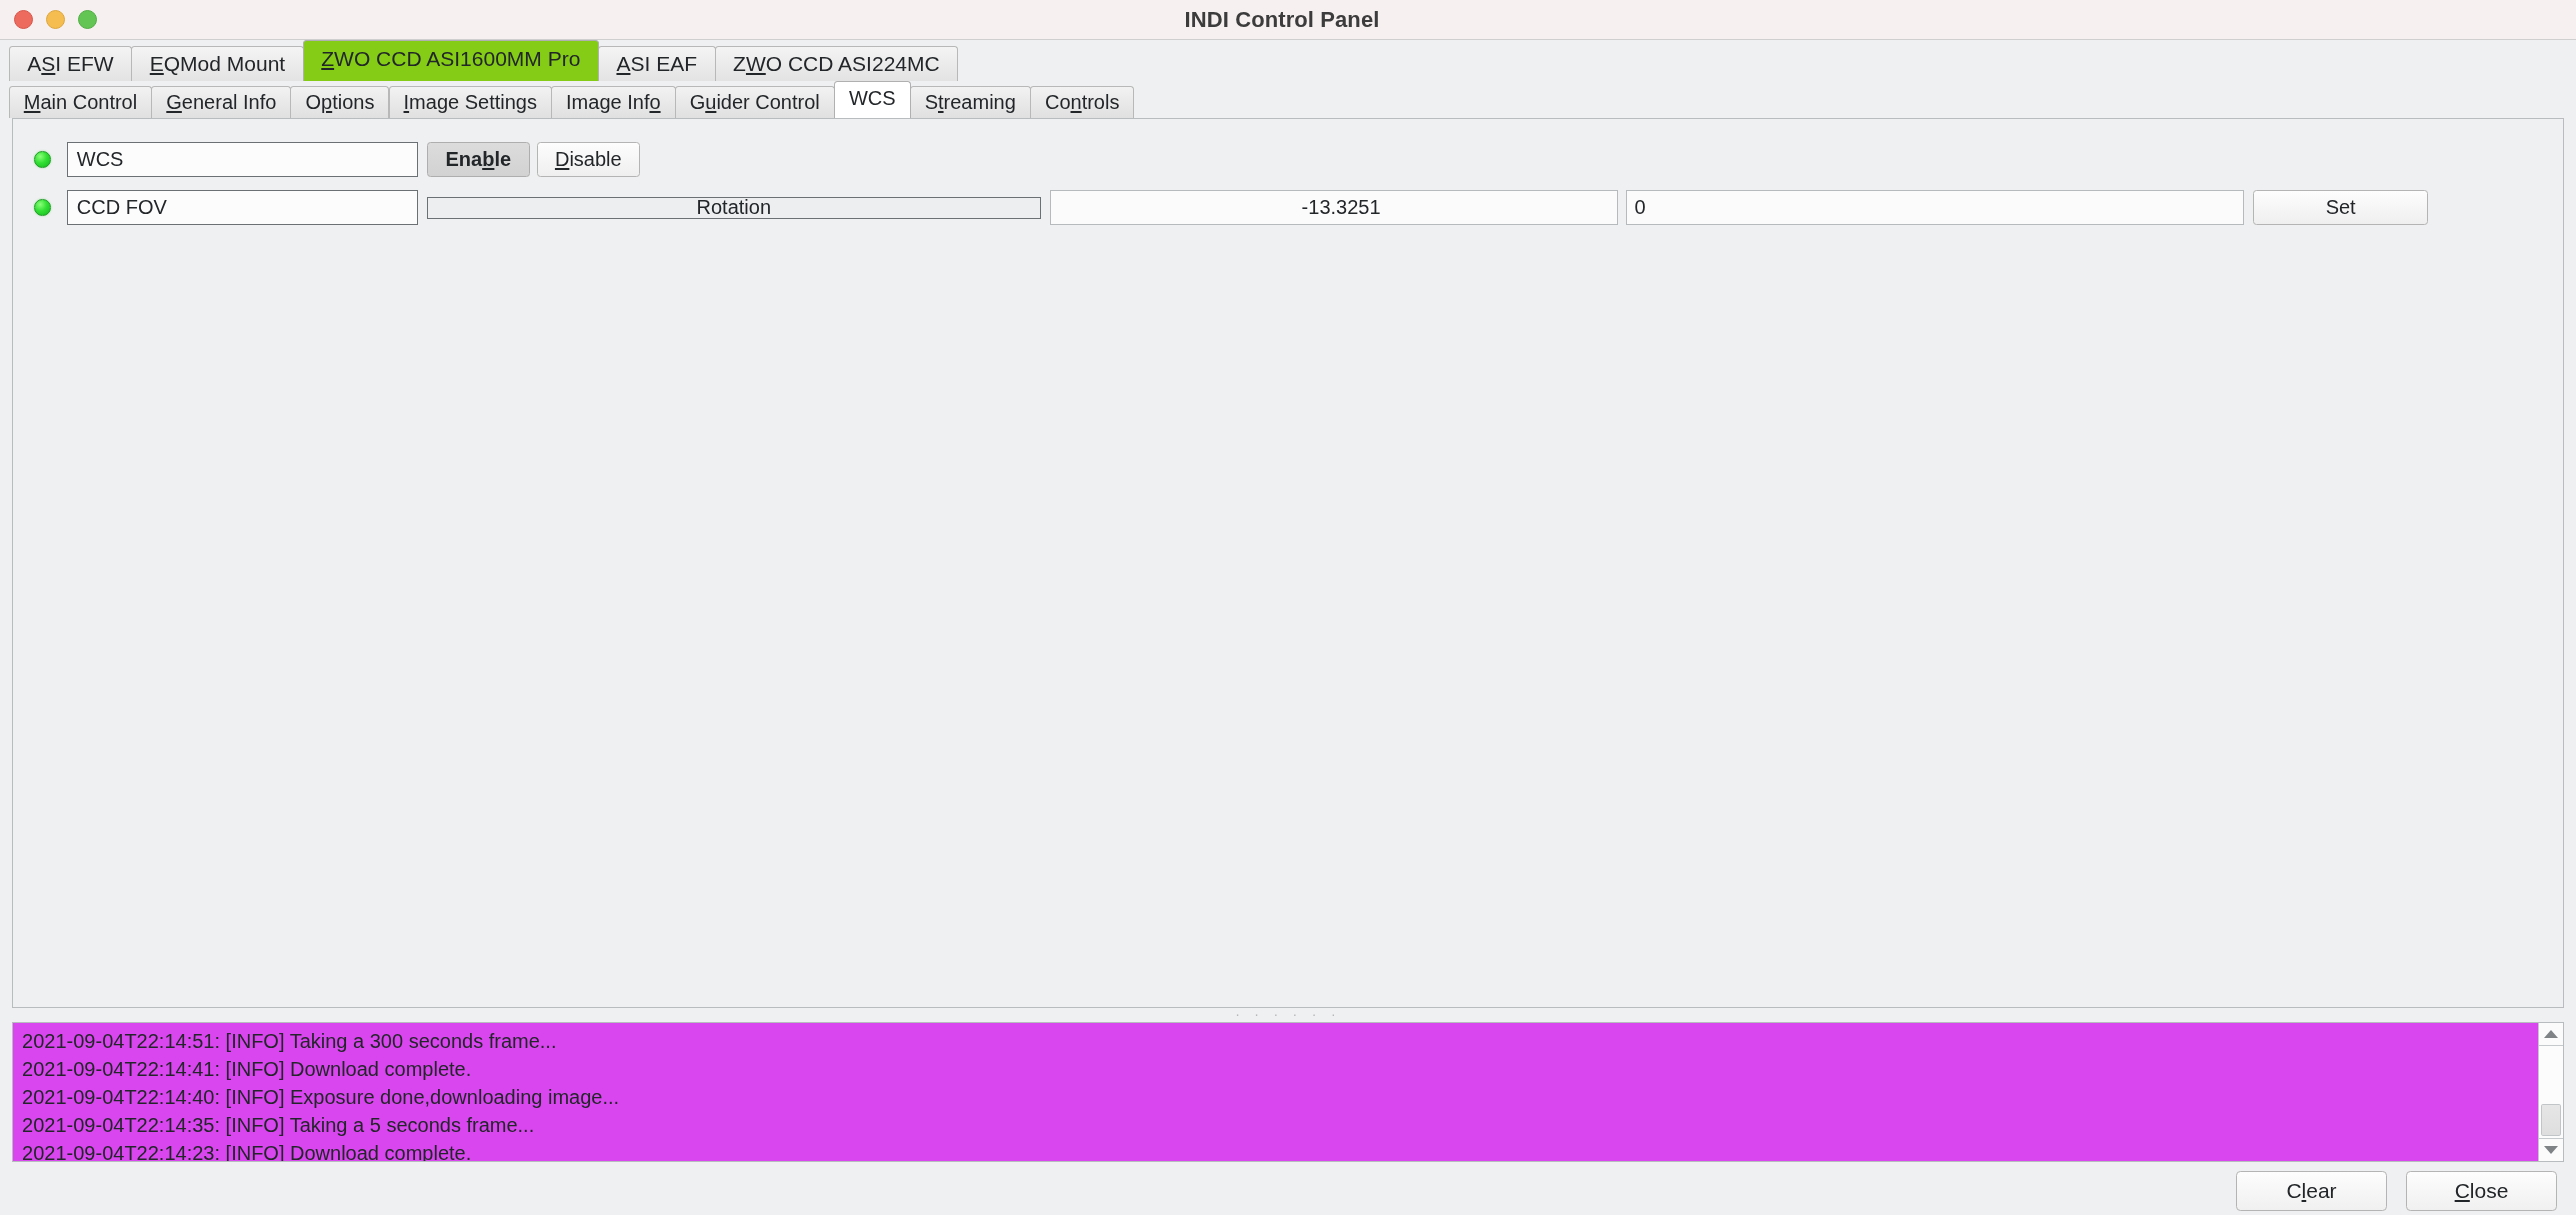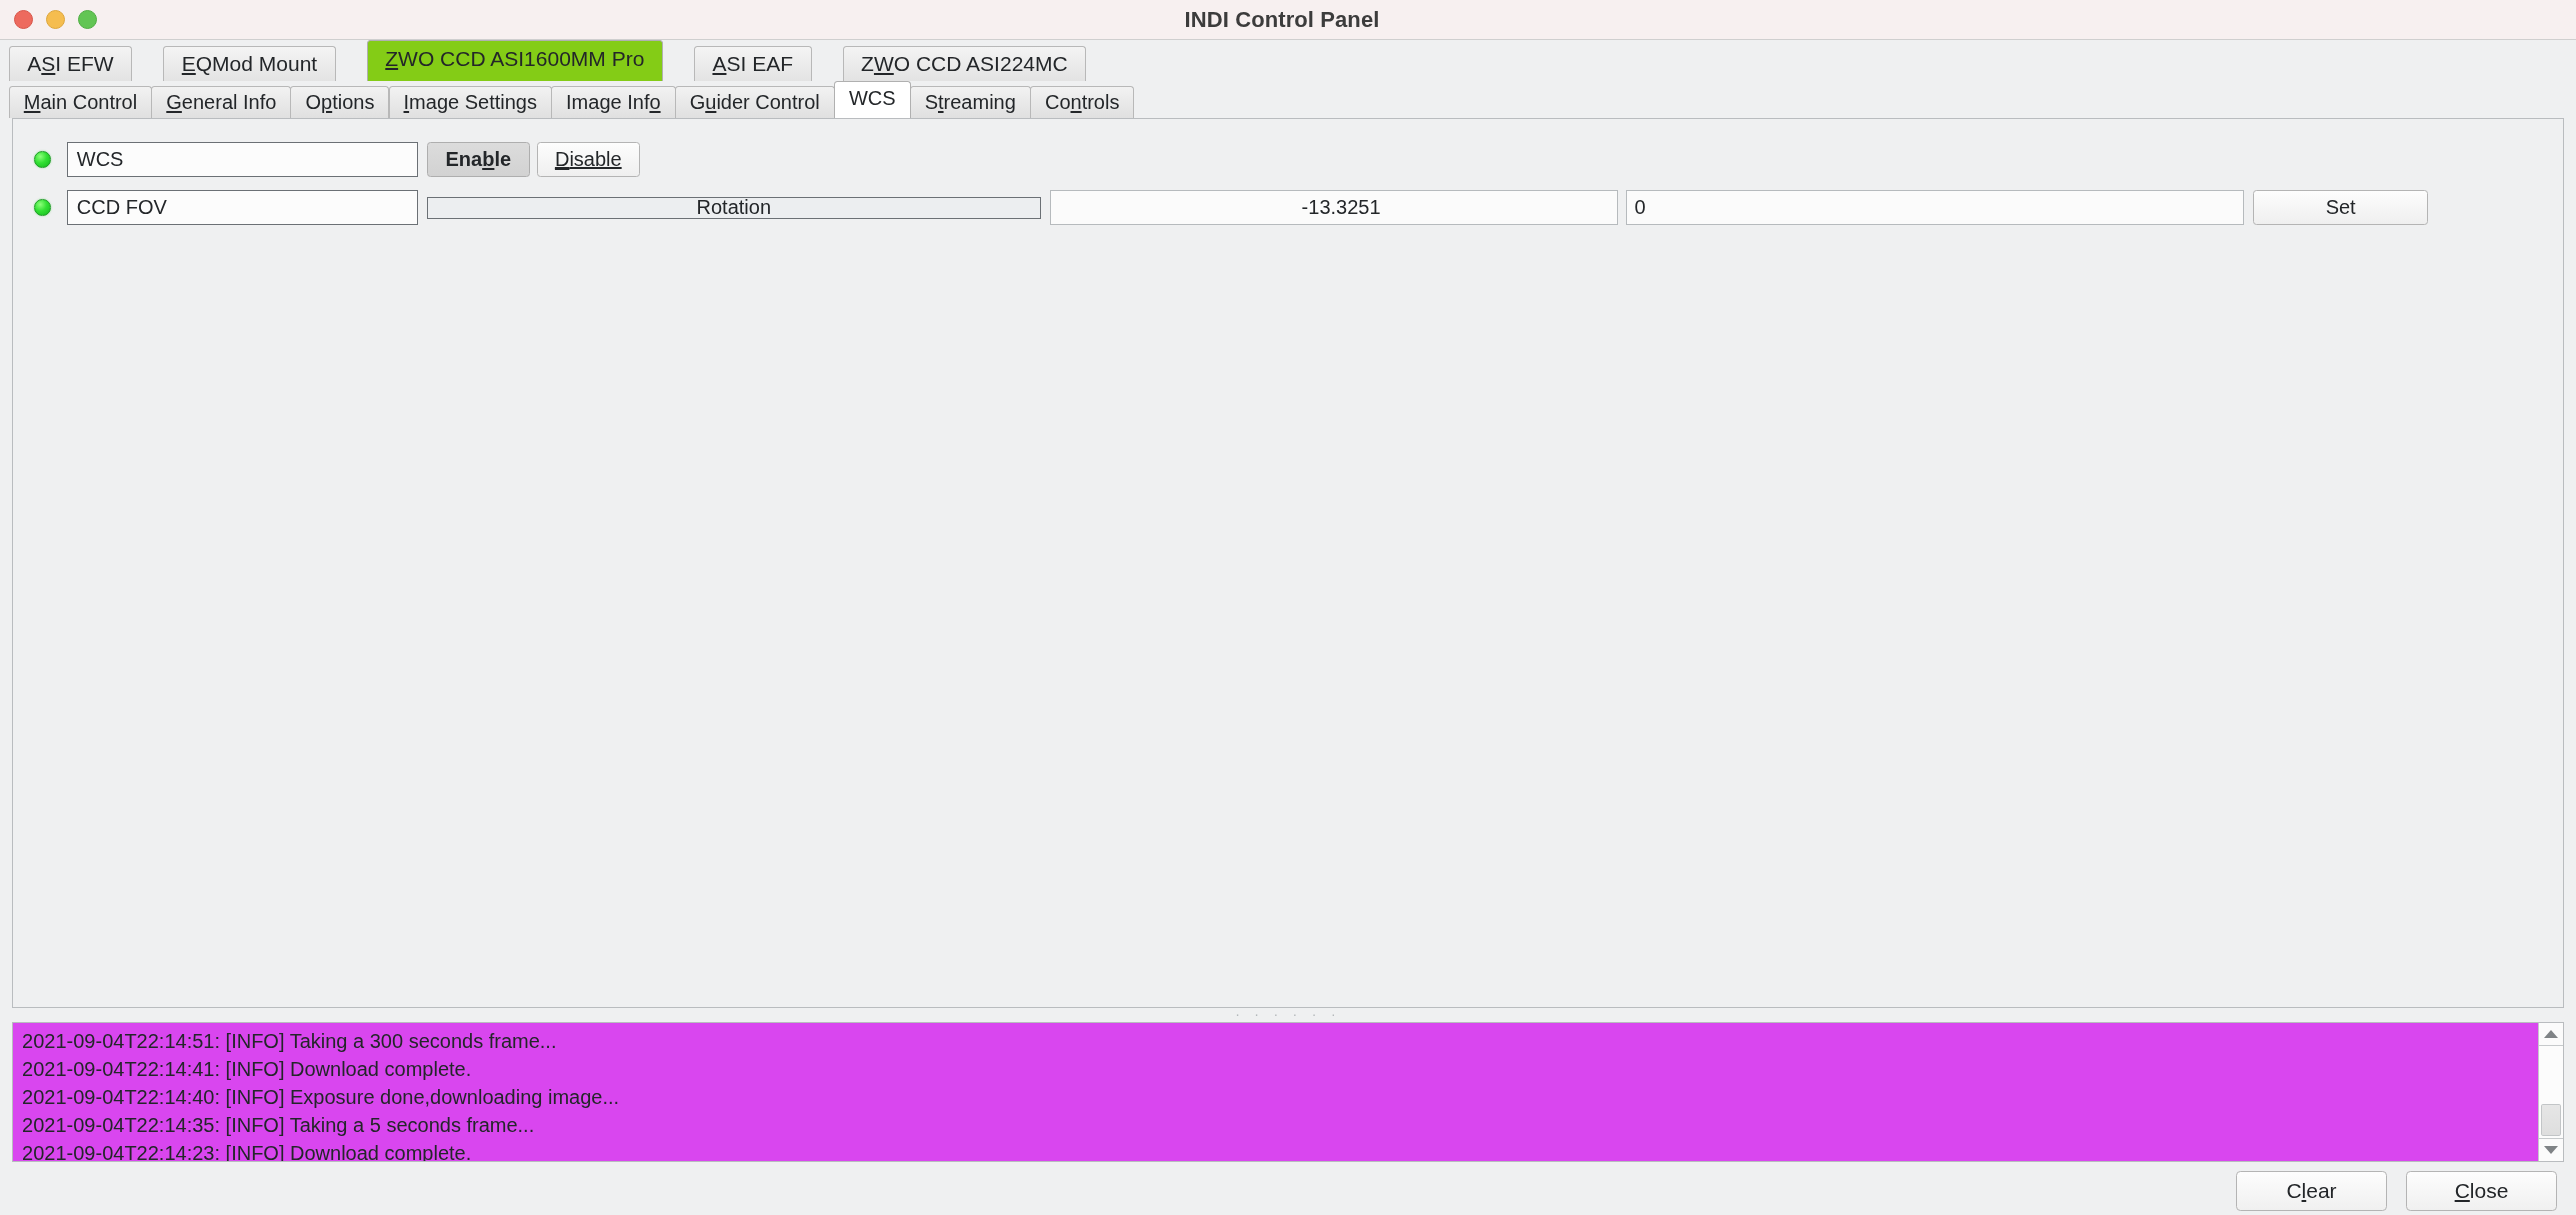--- a/index.html
+++ b/index.html
@@ -33,21 +33,20 @@
   }
 
   
   #device-tabbar {
     height: 41px;
     padding: 0 0 0 8.8px;
     display: flex;
     align-items: flex-end;
     background: #eff0f1;
     position: relative;
-    gap: 32px;
   }
   .dev-tab {
     height: 35px;
     padding: 0 17.5px;
     display: flex; align-items: center;
     font-size: 21px;
     color: #232629;
     background: linear-gradient(#f4f4f4, #e3e3e3);
     border: 0.9px solid #b8b8b8;
     border-bottom: none;
@@ -322,21 +321,21 @@
   <div id="panel">
 
     <div class="prop-row">
       <div class="led"></div>
       <div class="name-field">
         <span>WCS</span>
       </div>
       <div class="btn pressed gap10" style="width:103px;">
         <span><span id="en-pre">Ena</span><u class="mn" id="en-mn">b</u><span id="en-post">le</span></span>
       </div>
-      <div class="btn gap8" style="width:103px;text-decoration:underline;">
+      <div class="btn gap8" style="width:103px;">
         <span><span id="di-pre"></span><u class="mn" id="di-mn">D</u><span id="di-post">isable</span></span>
       </div>
     </div>
 
     <div class="prop-row">
       <div class="led"></div>
       <div class="name-field">
         <span>CCD FOV</span>
       </div>
       <div class="label-field gap10" style="width:614px;">

